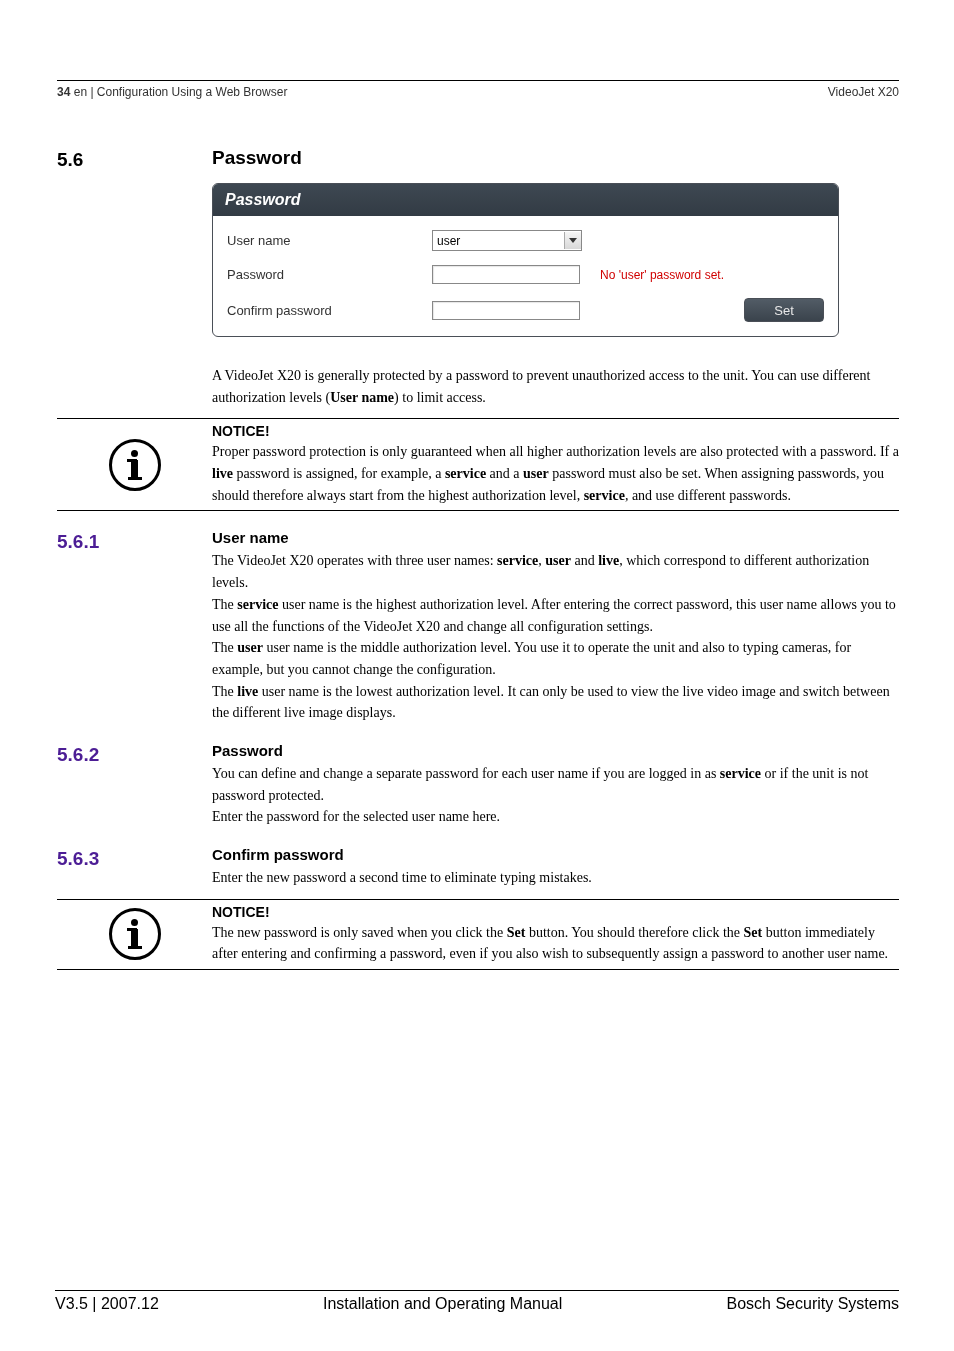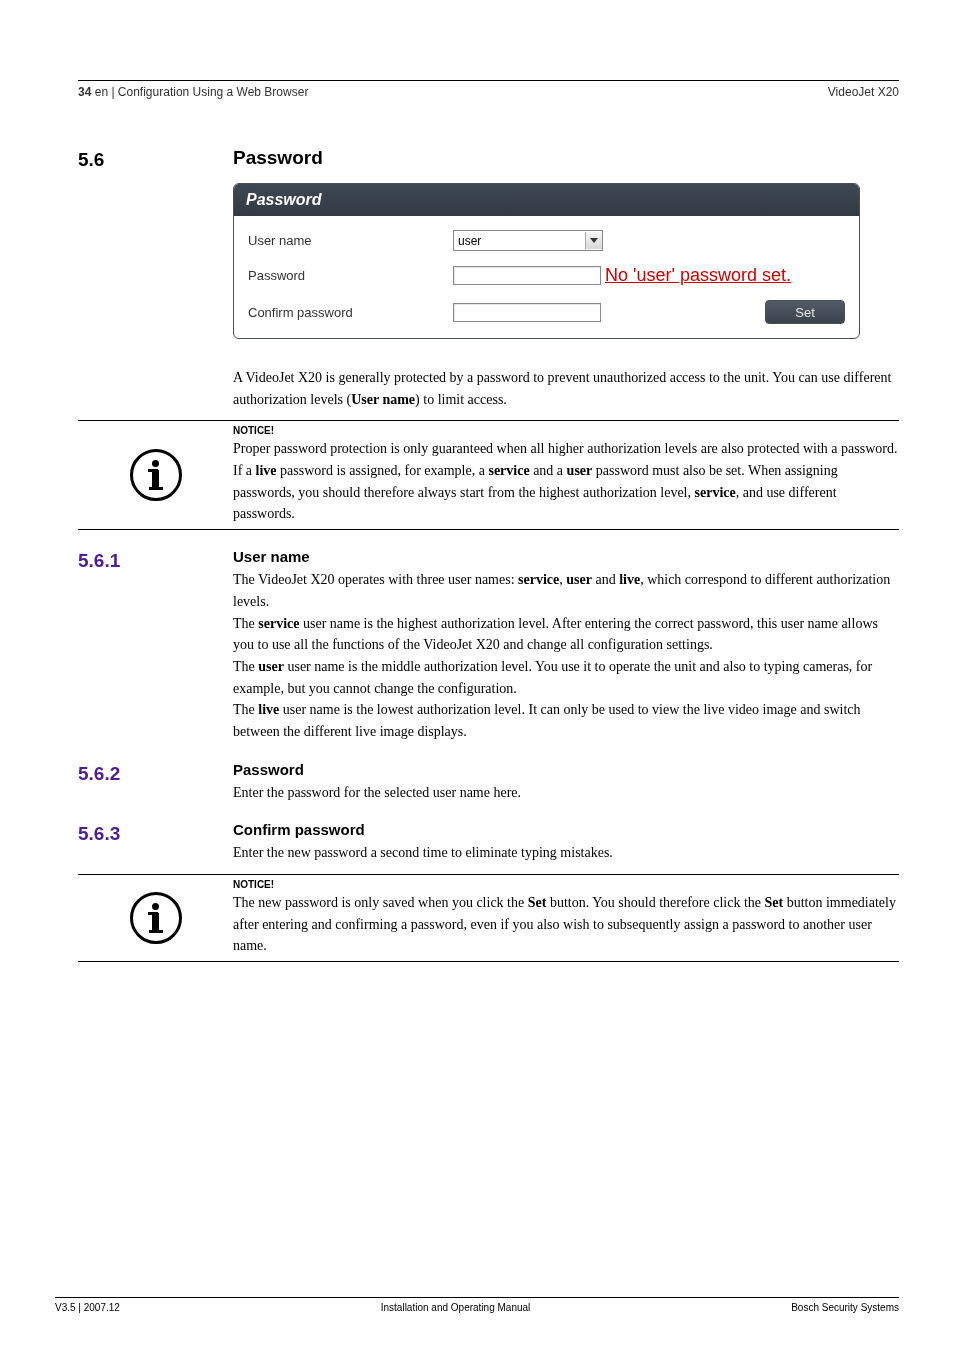--- a/index.html
+++ b/index.html
@@ -8,21 +8,21 @@
     background: #fff;
     font-family: Arial, Helvetica, sans-serif;
     font-size: 14px;
     color: #000;
     width: 954px;
   }
   .page {
     box-sizing: border-box;
     width: 954px;
     min-height: 1351px;
-    padding: 80px 55px 30px 78px;
+    padding: 80px 55px 30px 57px;
     position: relative;
   }
   .hr-top {
     border: none;
     border-top: 1px solid #000;
     margin: 0 0 4px 0;
   }
   .header-row {
     display: flex;
     justify-content: space-between;
@@ -80,41 +80,41 @@
   }
   .para {
     font-size: 14px;
     line-height: 1.55;
     margin: 0;
     font-family: Liberation Serif, serif;
   }
   .bold { font-weight: bold; }
   .notice-title {
     font-weight: bold;
-    font-size: 10px;
+    font-size: 14px;
     margin: 0 0 2px 0;
   }
   .full-rule {
     border: none;
     border-top: 1px solid #000;
     margin: 0;
   }
   .spacer-sm { height: 10px; }
   .spacer-md { height: 18px; }
   .spacer-lg { height: 28px; }
   .footer {
     position: absolute;
     bottom: 38px;
     left: 55px;
     right: 55px;
   }
   .footer-row {
     display: flex;
     justify-content: space-between;
-    font-size: 10px;
+    font-size: 16px;
     margin-top: 4px;
   }
 
   
   .panel-wrap {
     margin-left: 0;
     width: 625px;
     border: 1px solid #4a4f57;
     border-radius: 6px;
     background: #fff;
@@ -173,23 +173,22 @@
   }
   .text-input {
     width: 146px;
     height: 17px;
     border: 1px solid #888;
     background: #fff;
     box-shadow: inset 1px 1px 1px rgba(0,0,0,0.1);
   }
   .status-msg {
     color: #d00000;
-    font-size: 18px;
-    margin-left: 4px;
-    text-decoration: underline;
+    font-size: 12px;
+    margin-left: 20px;
   }
   .set-btn {
     margin-left: auto;
     width: 78px;
     height: 22px;
     border: 1px solid #4a4f57;
     border-radius: 4px;
     background: linear-gradient(#525c66,#3a434c);
     color: #e8e8e8;
     font-size: 13px;
@@ -331,20 +330,23 @@
         </p>
       </div>
     </div>
 
     <div class="spacer-md"></div>
 
     <div class="section-row">
       <div class="sub-num">5.6.2</div>
       <div class="sec-body">
         <div class="sub-title">Password</div>
+        <p class="para">
+          <span>You can define and change a separate password for each user name if you are logged in as </span><span class="bold">service</span><span> or if the unit is not password protected.</span>
+        </p>
         <p class="para">Enter the password for the selected user name here.</p>
       </div>
     </div>
 
     <div class="spacer-md"></div>
 
     <div class="section-row">
       <div class="sub-num">5.6.3</div>
       <div class="sec-body">
         <div class="sub-title">Confirm password</div>

